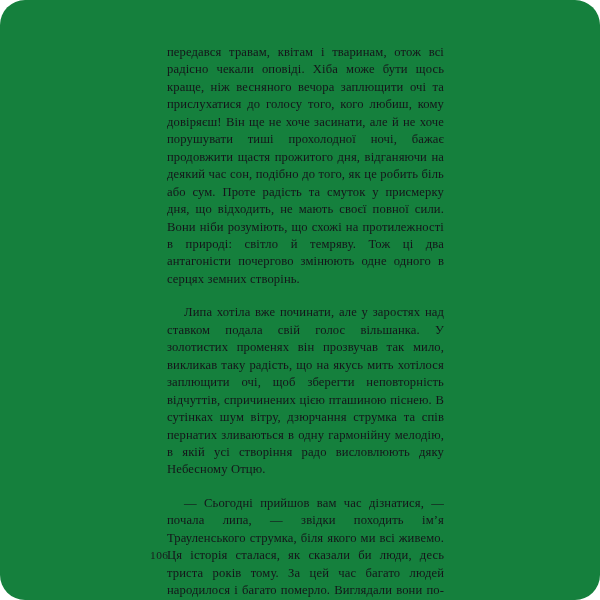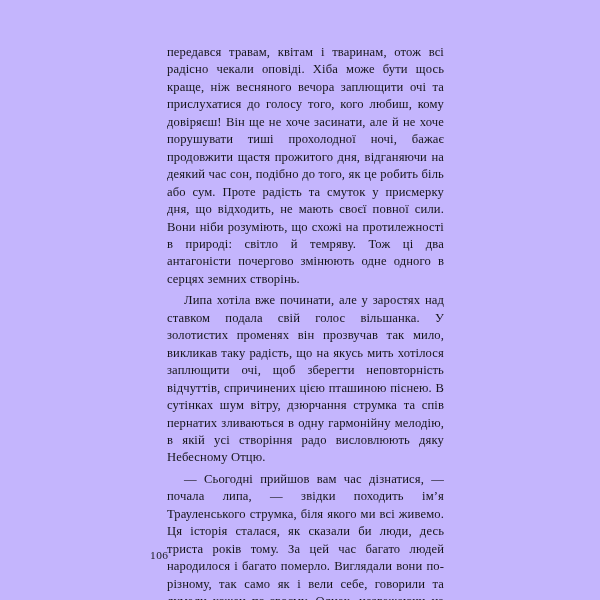--- a/index.html
+++ b/index.html
@@ -15,21 +15,22 @@
     color: #16161a;
     overflow: hidden;
     position: relative;
     -webkit-font-smoothing: antialiased;
   }
 
   
   .page {
     position: absolute;
     inset: 0;
-    background: #c4b5fd;
+    background: #15803d;
+    border-radius: 25px;
   }
 
   
   .text-block {
     position: absolute;
     left: 167px;
     top: 44px;
     width: 277px;
   }
 
@@ -40,21 +41,21 @@
     font-size: 12.6px;
     line-height: 17.45px;
     letter-spacing: 0.01em;
     word-spacing: 0.01em;
     text-indent: 17px;
     hyphens: manual;
     color: #15151a;
   }
 
   .para + .para {
-    margin-top: 4px;
+    margin-top: 16px;
   }
 
   .para.no-indent {
     text-indent: 0;
   }
 
   
   .folio {
     position: absolute;
     left: 150px;

